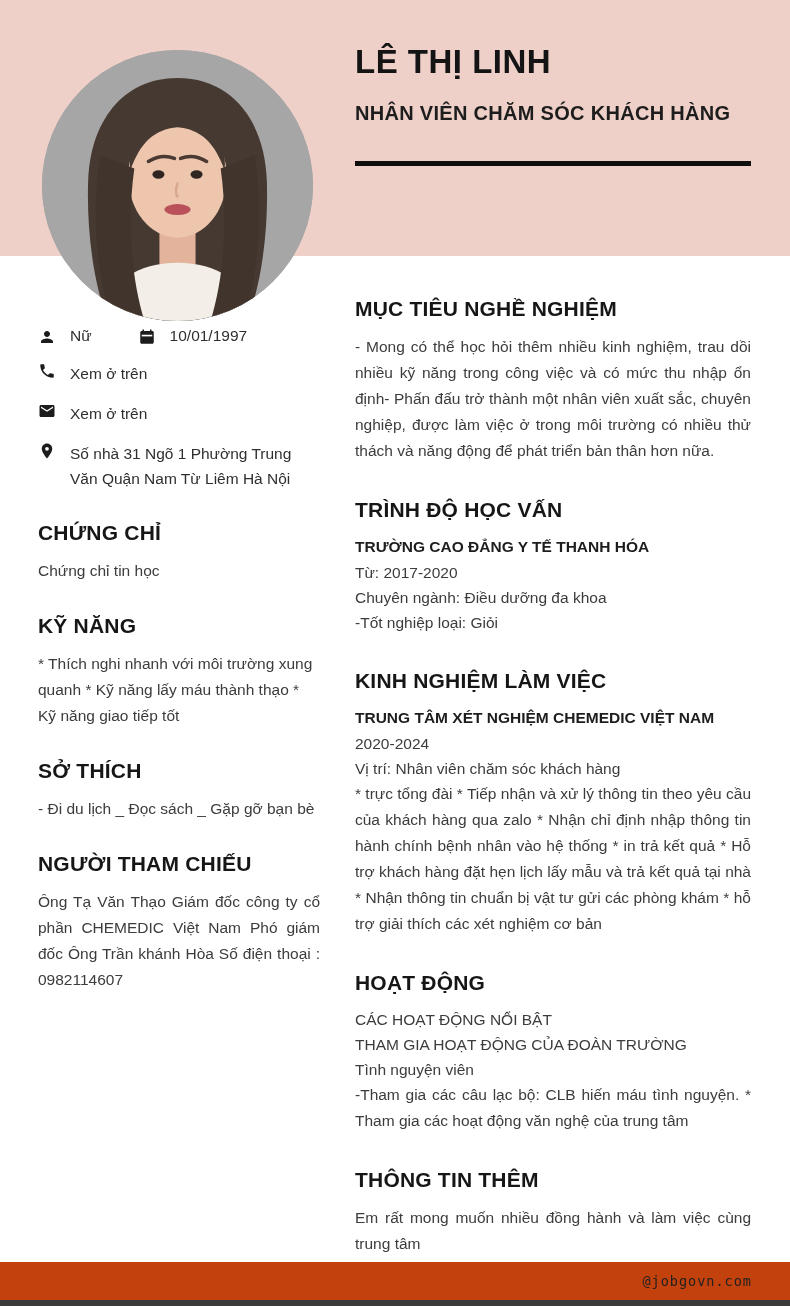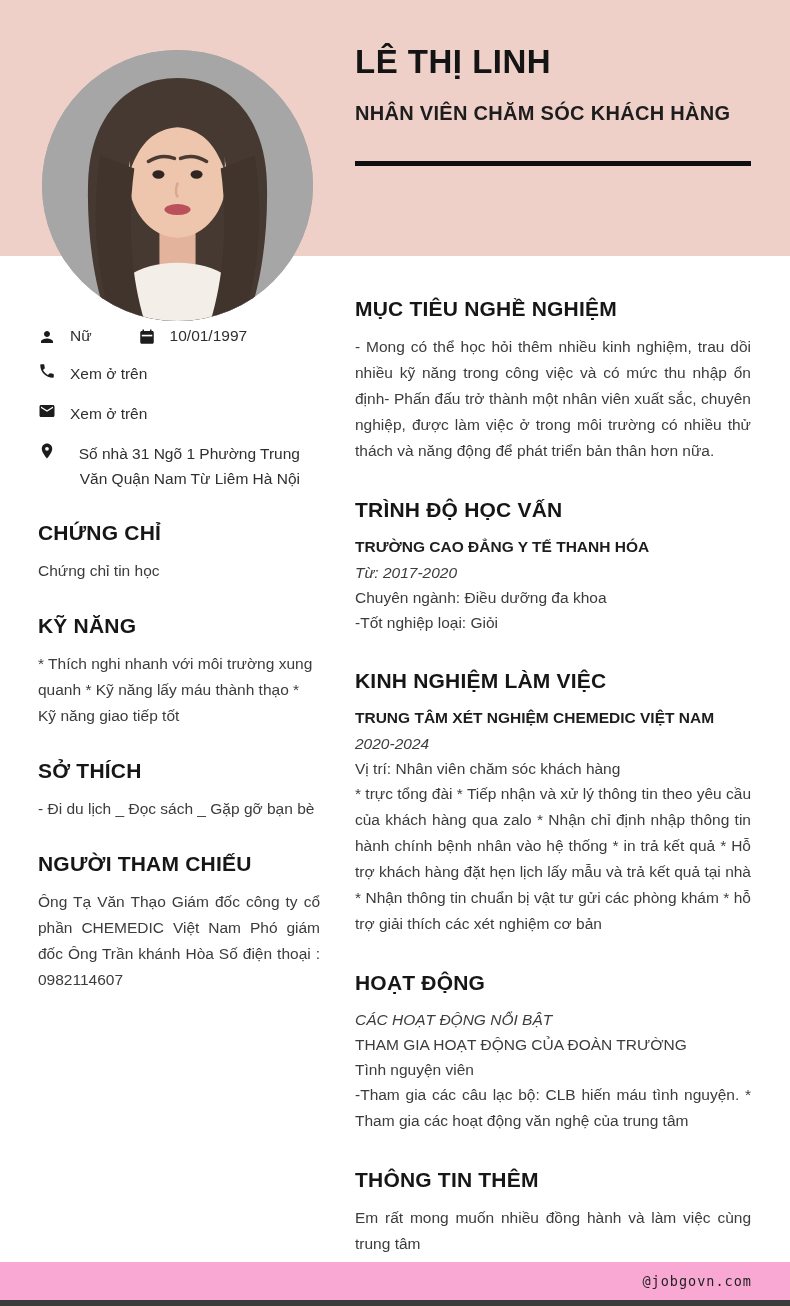--- a/index.html
+++ b/index.html
@@ -19,46 +19,46 @@
   
   .header-text { position:absolute; left:355px; top:44px; width:396px; }
   .name { font-size:33px; font-weight:700; color:#141414; letter-spacing:.5px; line-height:1.1; }
   .job-title { margin-top:22px; font-size:20px; font-weight:700; color:#1d1d1d; letter-spacing:.3px; }
   .header-rule { margin-top:36px; height:5px; background:#0f0f0f; }
 
   
   .left-col  { position:absolute; left:38px;  top:327px; width:282px; }
   .right-col { position:absolute; left:355px; top:297px; width:396px; }
 
-  .contact-row { display:flex; align-items:flex-start; margin-bottom:15px; font-size:15.5px; color:#2f2f2f;text-align:right; }
+  .contact-row { display:flex; align-items:flex-start; margin-bottom:15px; font-size:15.5px; color:#2f2f2f; }
   .contact-row .ic { flex:0 0 18px; width:18px; height:18px; margin-right:14px; margin-top:1px; }
   .contact-row .txt { line-height:25px; }
   .row-split { display:flex; margin-bottom:15px; }
   .row-split .pair { display:flex; align-items:flex-start; font-size:15.5px; color:#2f2f2f; }
   .row-split .pair .ic { flex:0 0 18px; width:18px; height:18px; margin-right:14px; margin-top:1px; }
   .row-split .pair + .pair { margin-left:46px; }
 
   .sec-h {
     font-size:21px; font-weight:700; color:#161616; letter-spacing:.2px;
     margin:0 0 13px 0;
   }
   .left-col .section { margin-top:30px; }
   .left-col .section:first-of-type { margin-top:32px; }
   .body-txt { font-size:15.5px; line-height:26px; color:#3c3c3c; }
   .just { text-align:justify; }
 
   .right-col .section { margin-bottom:34px; }
   .sub-bold { font-size:15.5px; font-weight:700; color:#1d1d1d; line-height:24px; }
-  .sub-italic { font-size:15.5px; font-style:italic; color:#3c3c3c; line-height:24px; margin-top:2px; }
+  .sub-italic { font-size:15.5px; color:#3c3c3c; line-height:24px; margin-top:2px; }
   .sub-line { font-size:15.5px; color:#3c3c3c; line-height:25px; }
   .muted { color:#9d9d9d; }
 
   
   .footer-pink {
-    position:absolute; left:0; top:1262px; width:790px; height:38px; background:#f9a8d4;
+    position:absolute; left:0; top:1262px; width:790px; height:38px; background:#c2410c;
     text-align:right; box-sizing:border-box; padding-right:38px;
     font-family:"DejaVu Sans Mono", monospace; font-size:13.5px; letter-spacing:1px;
     line-height:38px; color:#222222;
   }
   .footer-dark { position:absolute; left:0; top:1300px; width:790px; height:6px; background:#3b3b3b; }
 </style>
 </head>
 <body>
 
 <div class="page">

